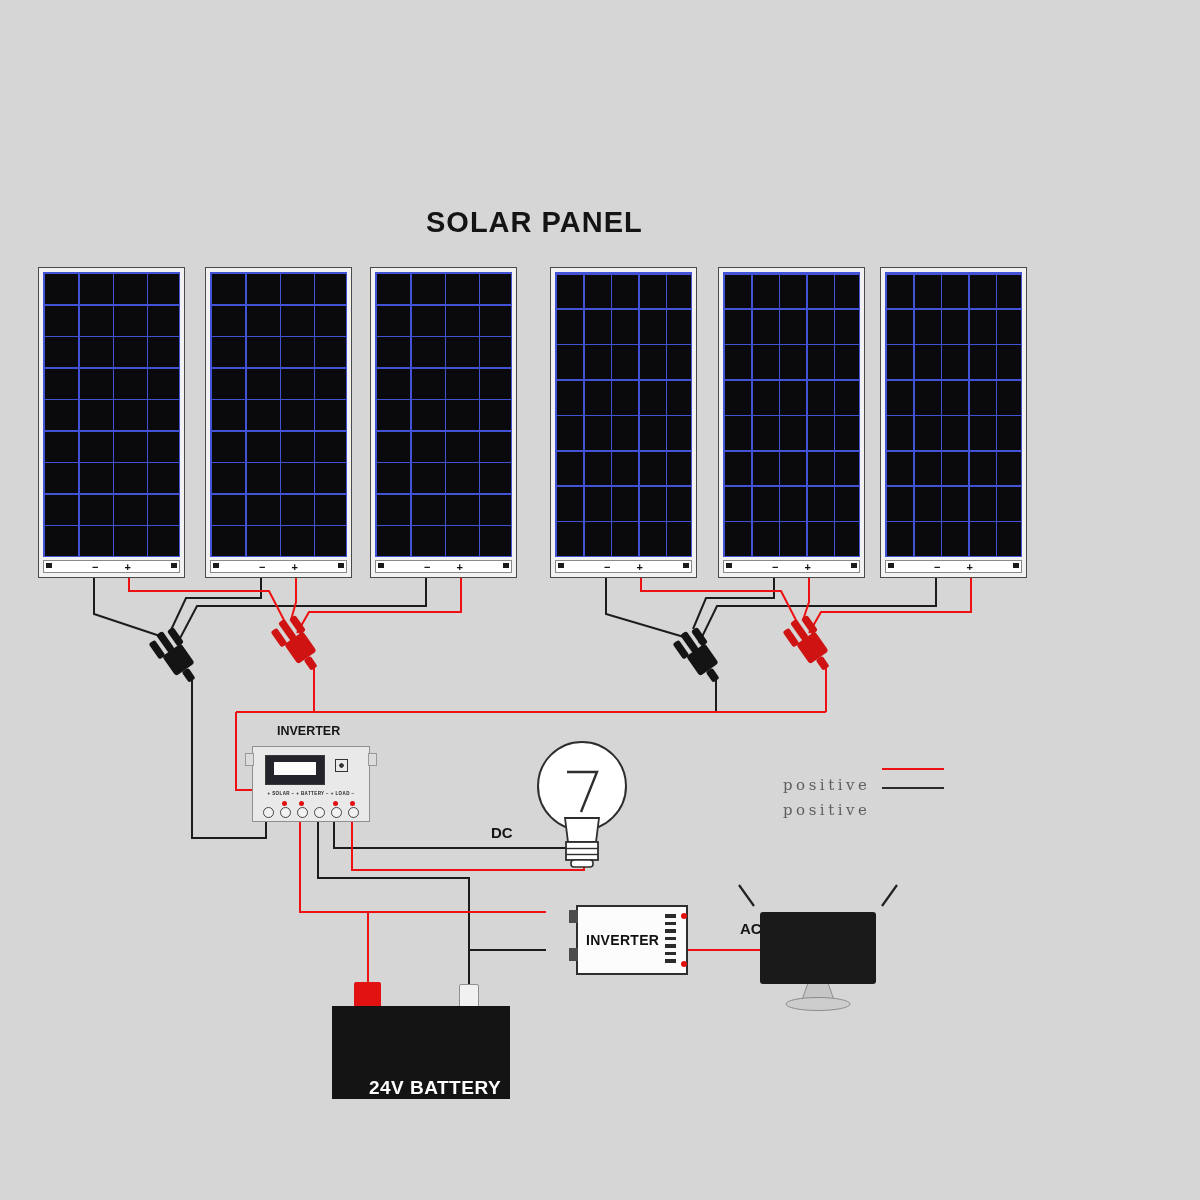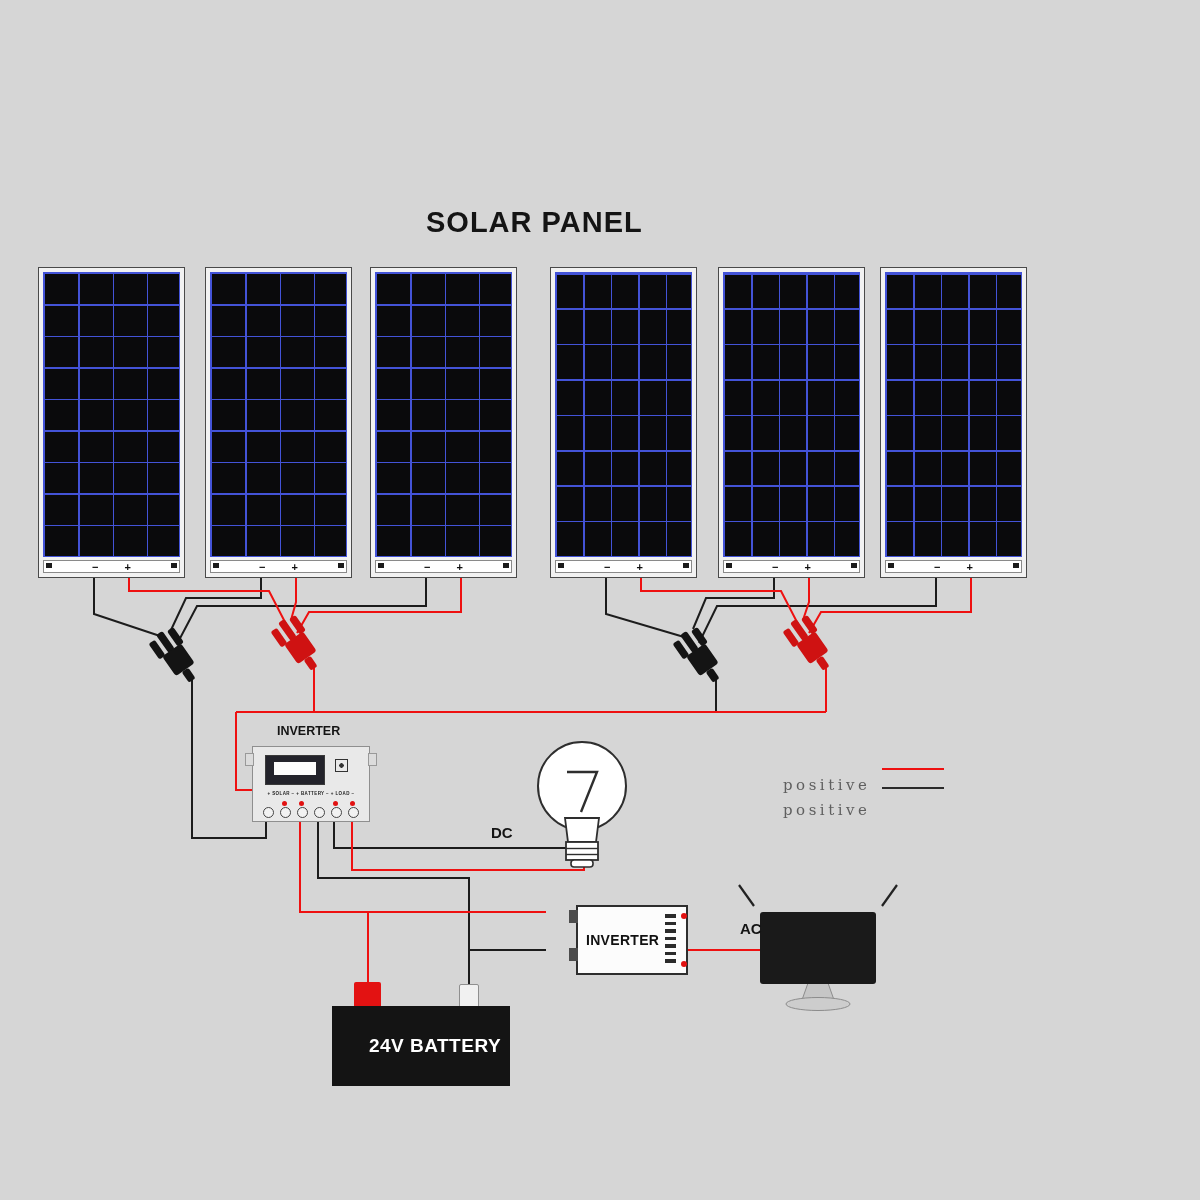--- a/index.html
+++ b/index.html
@@ -64,22 +64,22 @@
              background-image:repeating-linear-gradient(to bottom,#2b2b2b 0 3.5px,transparent 3.5px 7.5px);}
   .inv-dot{position:absolute;width:6px;height:6px;border-radius:50%;background:#e11111;right:-1px;}
   .inv-dot-t{top:6px}.inv-dot-b{bottom:6px}
   .inv-stub{position:absolute;left:-9px;width:9px;height:13px;background:#4c4c4c;}
   .inv-stub-t{top:3px}.inv-stub-b{top:41px}
 
   
   .monitor{left:760px;top:912px;width:116px;height:72px;background:#1a1a1a;border-radius:3px;}
 
   
-  .battery{left:332px;top:1006px;width:178px;height:80px;background:#141414;color:#fff;
-           display:flex;align-items:center;justify-content:center;font-size:19px;font-weight:700;letter-spacing:.5px;padding-left:28px;}
+  .battery{left:332px;top:1006px;width:178px;height:93px;background:#141414;color:#fff;
+           display:flex;align-items:flex-end;justify-content:center;font-size:19px;font-weight:700;letter-spacing:.5px;padding-left:28px;}
   .bat-red{left:354px;top:982px;width:27px;height:26px;background:#e31212;border-radius:2px;}
   .bat-white{left:459px;top:984px;width:20px;height:24px;background:#f1f1f1;border:1px solid #8f8f8f;border-radius:2px;}
 </style>
 </head>
 <body>
 
 <div class="canvas">
 
   <svg class="wires" width="1200" height="1200">
     <defs>

